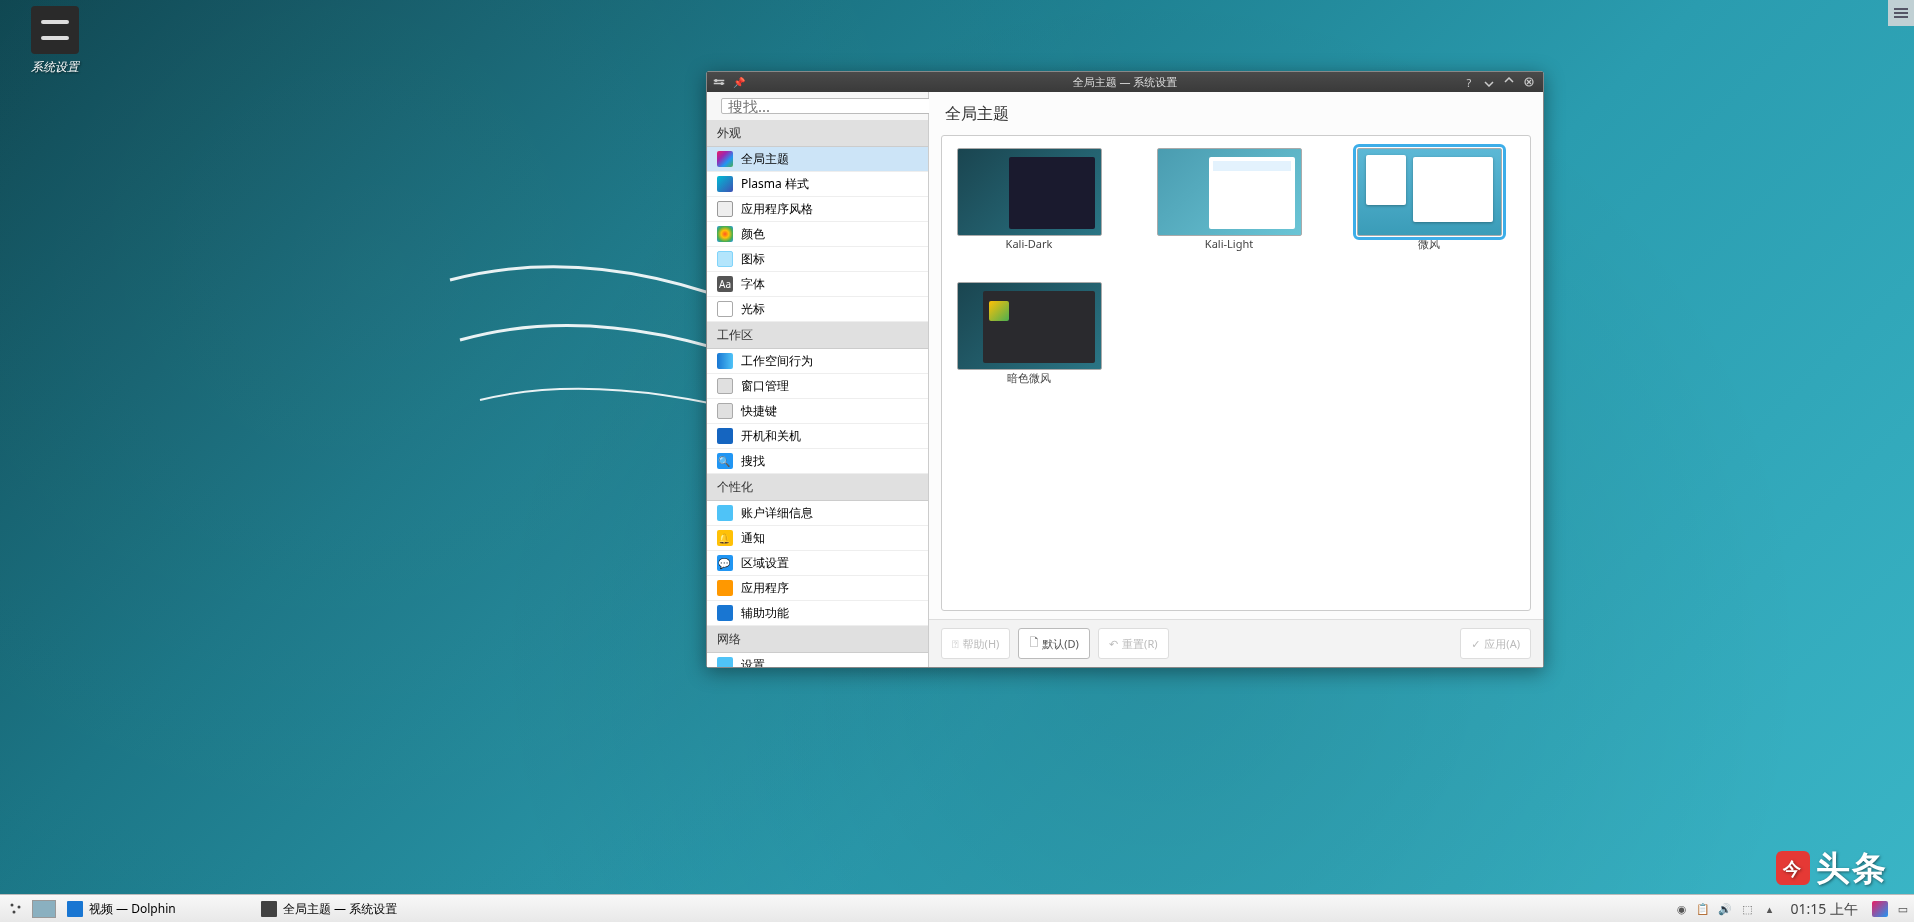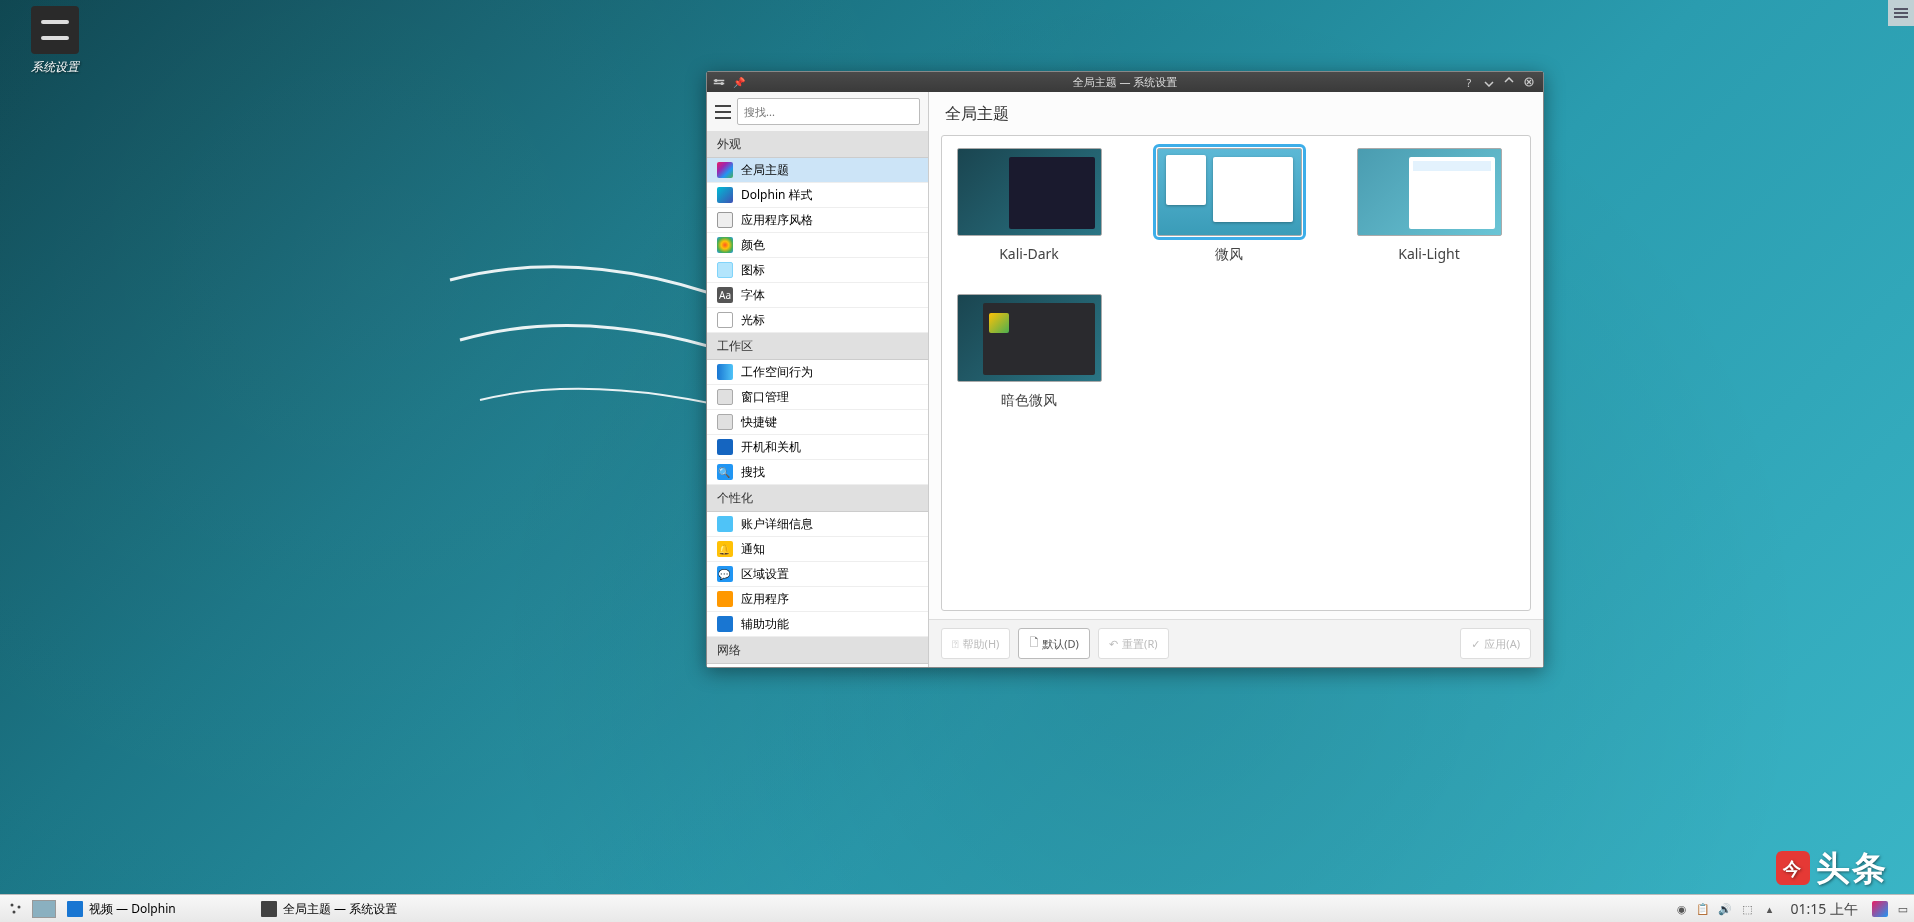--- a/index.html
+++ b/index.html
@@ -29,21 +29,21 @@
 .titlebar .window-controls { margin-left: auto; display: flex; gap: 4px; }
 .titlebar .wc-btn { width: 16px; height: 16px; display: flex; align-items: center; justify-content: center; cursor: pointer; color: #ccc; font-size: 11px; border-radius: 2px; }
 
 .window-body { flex: 1; display: flex; overflow: hidden; background: #f7f7f7; }
 
 
 .sidebar { width: 222px; border-right: 1px solid #ccc; display: flex; flex-direction: column; background: #eeeeee; }
 .sidebar-header { display: flex; align-items: center; gap: 6px; padding: 6px 8px; background: #f7f7f7; }
 .hamburger { width: 16px; height: 14px; display: flex; flex-direction: column; justify-content: space-between; cursor: pointer; }
 .hamburger span { height: 2px; background: #444; }
-.search-box { flex: 1; height: 27px; border: 1px solid #bbb; border-radius: 2px; padding: 0 6px; font-size: 11px; background: #fff; }
+.search-box { flex: 1; height: 16px; border: 1px solid #bbb; border-radius: 2px; padding: 0 6px; font-size: 15px; background: #fff; }
 
 .sidebar-scroll { flex: 1; overflow-y: auto; position: relative; }
 .sidebar-scroll::-webkit-scrollbar { width: 8px; }
 .sidebar-scroll::-webkit-scrollbar-track { background: #e0e0e0; }
 .sidebar-scroll::-webkit-scrollbar-thumb { background: #aaa; border-radius: 4px; }
 
 .section-header { background: #e0e0e0; padding: 4px 10px; font-size: 12px; color: #333; font-weight: 500; border-bottom: 1px solid #ccc; }
 .sidebar-item { display: flex; align-items: center; gap: 8px; padding: 3px 10px; font-size: 12px; cursor: pointer; background: #fff; border-bottom: 1px solid #eee; }
 .sidebar-item.selected { background: #cce4f7; }
 .sidebar-item .si-icon { width: 16px; height: 16px; flex-shrink: 0; border-radius: 2px; display: flex; align-items: center; justify-content: center; font-size: 10px; color: #fff; }
@@ -68,21 +68,21 @@
 .ic-net { background: #4fc3f7; }
 
 
 .main-content { flex: 1; display: flex; flex-direction: column; background: #fcfcfc; }
 .content-title { padding: 10px 16px; font-size: 16px; color: #333; }
 .theme-grid-container { flex: 1; margin: 0 12px 8px 12px; border: 1px solid #ccc; border-radius: 3px; background: #fff; padding: 12px; overflow-y: auto; }
 .theme-grid { display: flex; flex-wrap: wrap; gap: 30px 50px; }
 .theme-card { width: 150px; text-align: center; cursor: pointer; }
 .theme-thumb { width: 145px; height: 88px; border: 1px solid #aaa; border-radius: 2px; overflow: hidden; position: relative; background: #4a9cb0; margin: 0 auto; }
 .theme-card.selected .theme-thumb { outline: 3px solid #3daee9; outline-offset: 1px; }
-.theme-label { margin-top: 8px; font-size: 14px; color: #444; }
+.theme-label { font-size: 11px; color: #444; }
 
 
 .thumb-kali-dark { background: linear-gradient(135deg, #1a4550, #2a7585); }
 .thumb-kali-dark .tw { position: absolute; top: 8px; right: 6px; bottom: 6px; width: 60%; background: #1a1a2e; border-radius: 2px; }
 .thumb-kali-light { background: linear-gradient(135deg, #4a9cb0, #6ac5d6); }
 .thumb-kali-light .tw { position: absolute; top: 8px; right: 6px; bottom: 6px; width: 60%; background: #fff; border-radius: 2px; }
 .thumb-kali-light .tw::before { content: ""; position: absolute; top: 4px; left: 4px; right: 4px; height: 10px; background: #e3f2fd; }
 .thumb-breeze { background: linear-gradient(to bottom, #5cb8d6, #3a9cb8); }
 .thumb-breeze .tw1 { position: absolute; top: 8px; left: 55px; width: 80px; height: 65px; background: #fff; border-radius: 2px; box-shadow: 0 1px 3px rgba(0,0,0,0.3); }
 .thumb-breeze .tw2 { position: absolute; top: 6px; left: 8px; width: 40px; height: 50px; background: #fff; border-radius: 2px; box-shadow: 0 1px 3px rgba(0,0,0,0.3); }
@@ -189,21 +189,21 @@
         <input class="search-box" placeholder="搜找..." style="">
       </div>
       <div class="sidebar-scroll" id="sidebar-scroll">
           <div class="section-header">外观</div>
           <div class="sidebar-item selected">
             <div class="si-icon ic-theme"></div>
             <span>全局主题</span>
           </div>
           <div class="sidebar-item">
             <div class="si-icon ic-plasma"></div>
-            <span>Dolphin 样式</span>
+            <span>Plasma 样式</span>
           </div>
           <div class="sidebar-item">
             <div class="si-icon ic-appstyle"></div>
             <span>应用程序风格</span>
           </div>
           <div class="sidebar-item">
             <div class="si-icon ic-colors"></div>
             <span>颜色</span>
           </div>
           <div class="sidebar-item">
@@ -271,32 +271,32 @@
     <div class="main-content">
       <div class="content-title">全局主题</div>
       <div class="theme-grid-container">
         <div class="theme-grid" id="theme-grid">
             <div class="theme-card">
               <div class="theme-thumb thumb-kali-dark">
                 <div class="tw"></div>
               </div>
               <div class="theme-label">Kali-Dark</div>
             </div>
+            <div class="theme-card">
+              <div class="theme-thumb thumb-kali-light">
+                <div class="tw"></div>
+              </div>
+              <div class="theme-label">Kali-Light</div>
+            </div>
             <div class="theme-card selected">
               <div class="theme-thumb thumb-breeze">
                 <div class="tw2"></div>
                 <div class="tw1"></div>
               </div>
               <div class="theme-label">微风</div>
-            </div>
-            <div class="theme-card">
-              <div class="theme-thumb thumb-kali-light">
-                <div class="tw"></div>
-              </div>
-              <div class="theme-label">Kali-Light</div>
             </div>
             <div class="theme-card">
               <div class="theme-thumb thumb-breeze-dark">
                 <div class="tw"></div>
               </div>
               <div class="theme-label">暗色微风</div>
             </div>
           </div>
       </div>
       <div class="footer-buttons">

